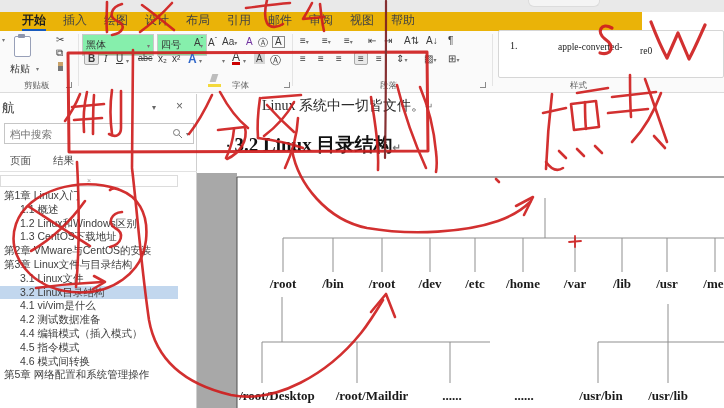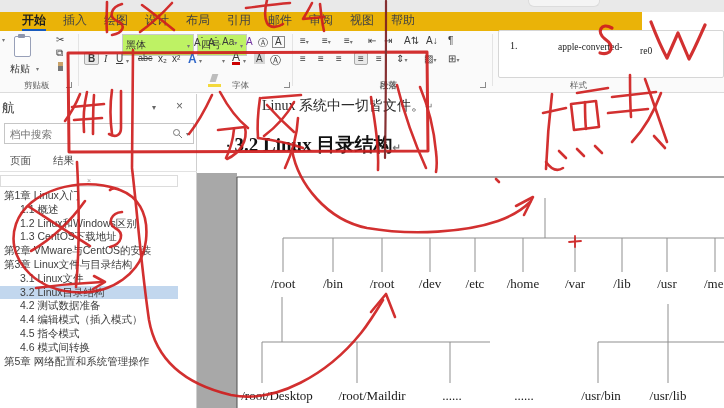--- a/index.html
+++ b/index.html
@@ -11,22 +11,22 @@
   .tb-outline{left:528px;top:-6px;width:70px;height:12px;border:1px solid #dcdcdc;border-radius:0 0 6px 6px;border-top:none;background:#f4f4f4;}
   .tabbar{left:0;top:12px;width:642px;height:19px;background:#eab308;display:flex;gap:17px;padding-left:22px;box-sizing:border-box;}
   .filetab{position:absolute;left:0;top:16px;font-size:12px;color:#333;}
   .mtab{font-size:12px;color:#444;padding-bottom:3px;white-space:nowrap;}
   .mtab.selected{color:#1f1f1f;font-weight:700;border-bottom:2.5px solid #185abd;padding-bottom:1px;}
   .ribbon{left:0;top:31px;width:724px;height:61px;background:#fafafa;border-bottom:1px solid #dcdcdc;}
   .gdiv{width:1px;background:#e4e4e4;top:34px;height:52px;}
   .glabel{font-size:8.5px;color:#5f5f5f;top:80px;}
   .launcher{width:5px;height:5px;border-right:1px solid #8a8a8a;border-bottom:1px solid #8a8a8a;top:82px;}
   .rbtn{font-size:10px;color:#3a3a3a;white-space:nowrap;}
-  .combo{border:1px solid #c9c9c9;background:#bef264;height:14px;font-size:10px;color:#333;
-         display:flex;align-items:center;justify-content:space-between;padding:10px 3px;box-sizing:border-box;margin-left:40px;}
+  .combo{border:1px solid #c9c9c9;background:#86efac;height:14px;font-size:10px;color:#333;
+         display:flex;align-items:center;justify-content:space-between;padding:10px 3px;box-sizing:border-box;}
   .caret{font-size:6px;color:#777;}
   .boxed{border:1px solid #a9a9a9;background:#e9e9e9;padding:0 3px;border-radius:2px;}
   .clip{width:15px;height:19px;border:1px solid #98a0b8;background:#fff;border-radius:2px;position:relative;}
   .clip:before{content:"";position:absolute;left:3px;top:-3px;width:7px;height:4px;background:#8d95ad;border-radius:1px;}
   .brush{width:5px;height:9px;background:linear-gradient(#caa36a 0 45%,#777 45%);}
   .penicon{width:13px;height:13px;position:relative;display:inline-block;}
   .penicon .nib{position:absolute;left:3px;top:0;width:6px;height:8px;background:#bdbdbd;transform:skewX(-18deg);}
   .penicon .bar{position:absolute;left:0;bottom:0;width:13px;height:3px;background:#f3d93c;}
   .fx{color:#2e66c9;font-weight:bold;}
   .redbar{border-bottom:3px solid #c00;line-height:10px;}
@@ -50,21 +50,21 @@
   .oitem{height:13.8px;line-height:13.8px;font-size:10.5px;color:#3d3d3d;white-space:nowrap;overflow:hidden;}
   .oitem.lvl1{padding-left:4px;}
   .oitem.lvl2{padding-left:20px;}
   .oitem.selected{background:#c2d7ee;width:178px;box-sizing:border-box;}
   
   .docgray{left:197px;top:173px;width:40px;height:235px;background:#a8a8a8;}
   .para{left:262px;top:97px;font-family:"Liberation Serif",serif;font-size:14px;color:#2b2b2b;}
   .pilcrow{font-size:10px;color:#777;}
   .heading{left:227px;top:132px;font-family:"Liberation Serif",serif;font-size:19px;font-weight:bold;color:#111;}
   .hbullet{font-size:8px;vertical-align:3px;color:#111;}
-  .tlabel{font-family:"Liberation Serif",serif;font-weight:normal;font-size:13px;color:#1a1a1a;transform:translateX(-50%);white-space:nowrap;}
+  .tlabel{font-family:"Liberation Serif",serif;font-weight:bold;font-size:13px;color:#1a1a1a;transform:translateX(-50%);white-space:nowrap;}
   svg.layer{position:absolute;left:0;top:0;pointer-events:none;}
   .ink{z-index:50;}
 </style>
 </head>
 <body>
 
 <div class="screen">
 
   
   <div class="abs titlebar"></div>
@@ -149,21 +149,21 @@
 
   
   <span class="abs rbtn" style="left:300px;top:53px;">≡</span>
   <span class="abs rbtn" style="left:318px;top:53px;">≡</span>
   <span class="abs rbtn" style="left:336px;top:53px;">≡</span>
   <span class="abs rbtn boxed" style="left:354px;top:52px;">≡</span>
   <span class="abs rbtn" style="left:376px;top:53px;">≡</span>
   <span class="abs rbtn" style="left:396px;top:53px;"><span>⇕</span><span class="caret">▾</span></span>
   <span class="abs rbtn" style="left:424px;top:53px;"><span>▨</span><span class="caret">▾</span></span>
   <span class="abs rbtn" style="left:448px;top:53px;"><span>⊞</span><span class="caret">▾</span></span>
-  <span class="abs glabel" style="left:380px;font-weight:bold;">段落</span>
+  <span class="abs glabel" style="left:380px;">段落</span>
   <div class="abs launcher" style="left:480px;"></div>
   <div class="abs gdiv" style="left:492px;"></div>
 
   
   <div class="abs gallery"></div>
   <span class="abs styleitem" style="left:510px;top:40px;">1.</span>
   <span class="abs styleitem" style="left:558px;top:42px;font-size:9.5px;">apple-converted-</span>
   <span class="abs styleitem" style="left:640px;top:46px;font-size:9.5px;">re0</span>
   <span class="abs glabel" style="left:570px;">样式</span>
 
@@ -190,20 +190,21 @@
   <div class="abs outline">
 
   <div class="oitem lvl1">第1章 Linux入门</div>
       <div class="oitem lvl2">1.1 概述</div>
       <div class="oitem lvl2">1.2 Linux和Windows区别</div>
       <div class="oitem lvl2">1.3 CentOS下载地址</div>
       <div class="oitem lvl1">第2章 VMware与CentOS的安装</div>
       <div class="oitem lvl1">第3章 Linux文件与目录结构</div>
       <div class="oitem lvl2">3.1 Linux文件</div>
       <div class="oitem lvl2 selected">3.2 Linux目录结构</div>
+      <div class="oitem lvl2">4.1 vi/vim是什么</div>
       <div class="oitem lvl2">4.2 测试数据准备</div>
       <div class="oitem lvl2">4.4 编辑模式（插入模式）</div>
       <div class="oitem lvl2">4.5 指令模式</div>
       <div class="oitem lvl2">4.6 模式间转换</div>
       <div class="oitem lvl1">第5章 网络配置和系统管理操作</div>
     </div>
 
   
   <div class="abs docgray"></div>
   <div class="abs para">

